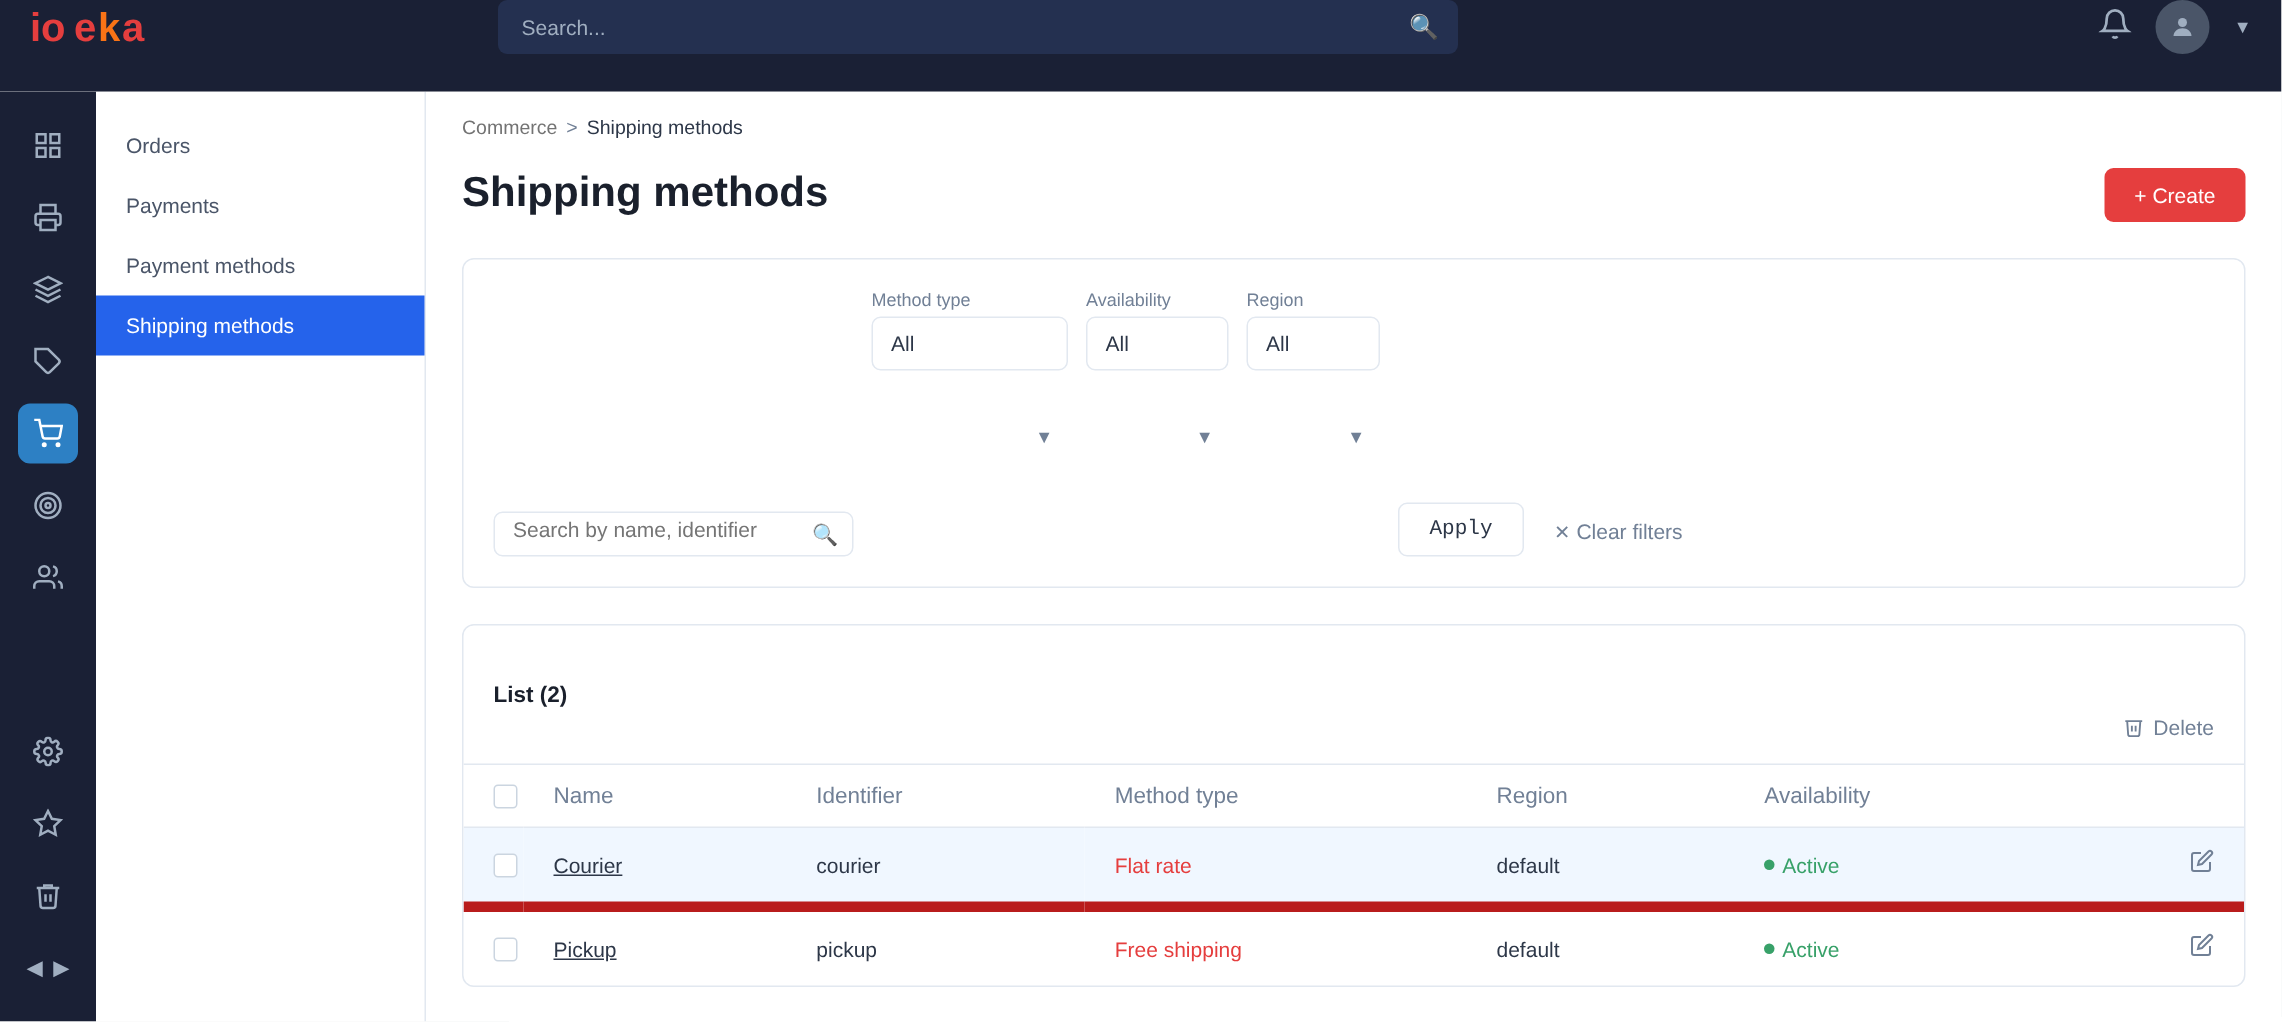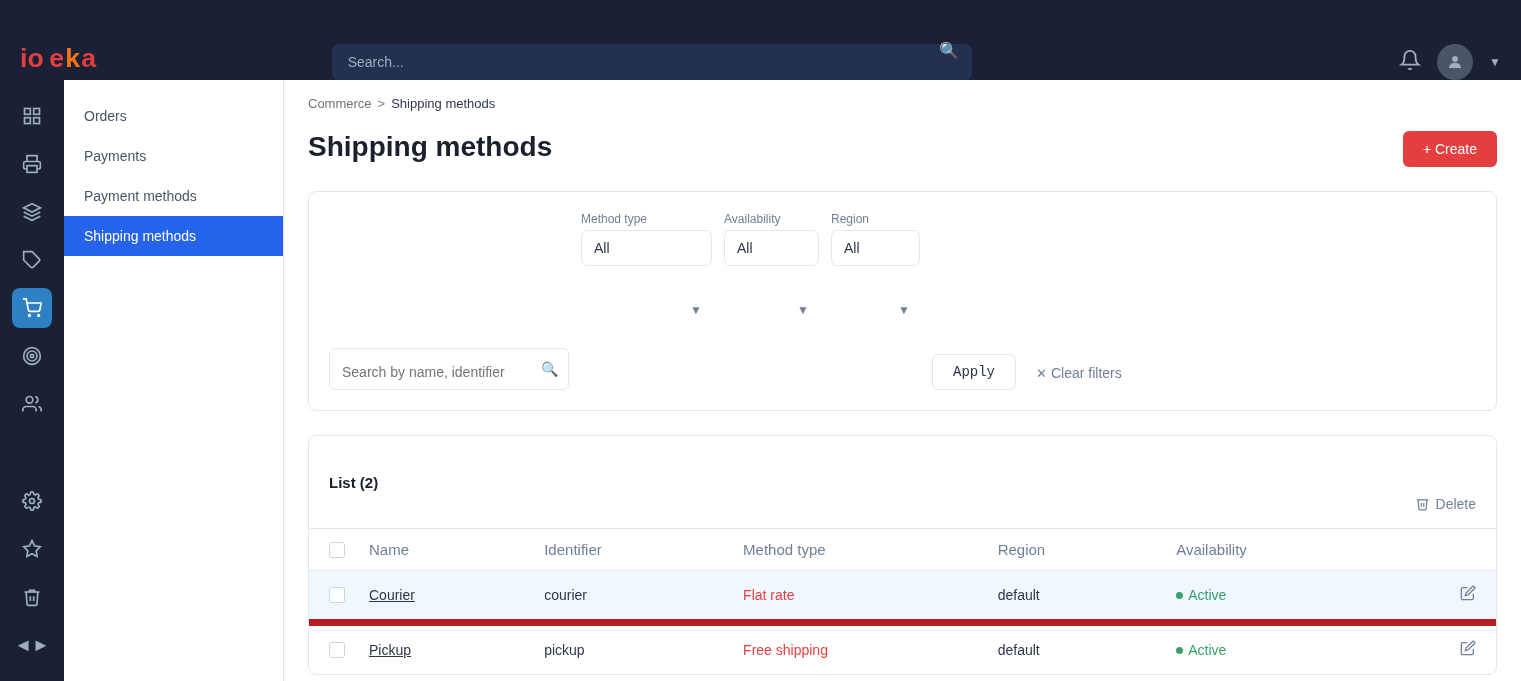--- a/index.html
+++ b/index.html
@@ -1,23 +1,23 @@
 <!DOCTYPE html>
 <html><head>
   <meta charset="utf-8">
   <style>
     * { box-sizing: border-box; margin: 0; padding: 0; }
     body { font-family: -apple-system, BlinkMacSystemFont, 'Segoe UI', sans-serif; background: #f5f5f5; display: flex; flex-direction: column; height: 100vh; overflow: hidden; }
 
     
     .topbar {
       background: #1a2035;
-      height: 80px;
-      display: flex;
-      align-items: flex-end;
+      height: 61px;
+      display: flex;
+      align-items: flex-start;
       padding: 0 20px;
       gap: 36px;
       flex-shrink: 0;
       z-index: 10;
     }
     .logo {
       width: 80px;
       height: 36px;
       flex-shrink: 0;
     }
@@ -29,21 +29,20 @@
     }
     .search-bar input {
       width: 100%;
       background: #243050;
       border: none;
       border-radius: 6px;
       padding: 10px 40px 10px 16px;
       color: #eab308;
       font-size: 14px;
       outline: none;
-      margin-top: 24px;
     }
     .search-bar input::placeholder { color: #a0aec0; }
     .search-bar .search-icon-wrap {
       position: absolute;
       right: 12px;
       top: 50%;
       transform: translateY(-50%);
       color: #a0aec0;
     }
     .topbar-right {
@@ -198,21 +197,21 @@
       font-weight: 500;
     }
     .filter-search {
       position: relative;
       flex: 0 0 240px;
     }
     .filter-search input {
       width: 100%;
       border: 1px solid #e2e8f0;
       border-radius: 6px;
-      padding: 15px 36px 9px 12px;
+      padding: 3px 36px 9px 12px;
       font-size: 14px;
       color: #2d3748;
       outline: none;
       background: white;
     }
     .filter-search-icon {
       position: absolute;
       right: 10px;
       top: 50%;
       transform: translateY(-50%);

